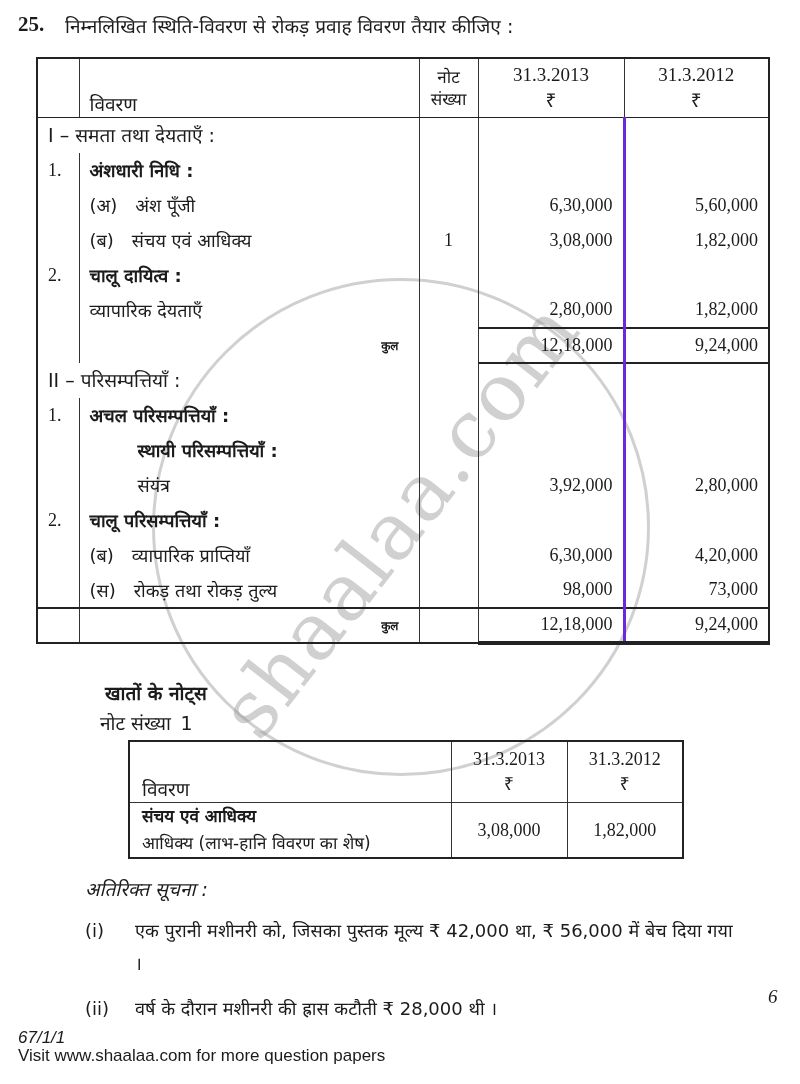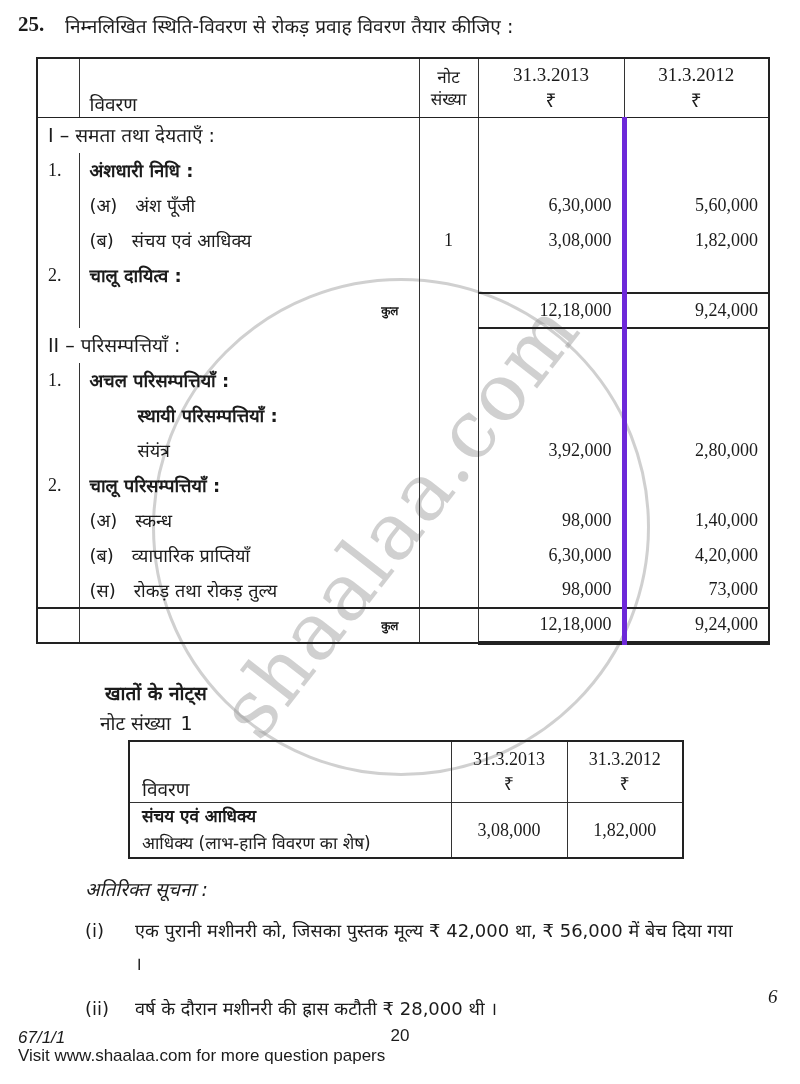--- a/index.html
+++ b/index.html
@@ -47,21 +47,21 @@
   .h-date.mid { border-right:1px solid #333; }
   .bs-table thead tr th { border-bottom:1.5px solid #222;margin-top:44px; }
 
   .c-sr   { border-right:1px solid #333; font-family:"Liberation Serif", serif; font-size:18px; text-align:left; padding-left:12px; }
   .c-label{ border-right:1px solid #333; font-size:18px; white-space:pre; }
   .c-label.bold { font-weight:bold; }
   .c-label.section-label { font-weight:normal; font-size:19px; white-space:pre; }
   .c-label.total-label { text-align:right; font-weight:bold; padding-right:20px; font-size:12px; }
   .c-note { border-right:1px solid #333; font-family:"Liberation Serif", serif; font-size:18px; text-align:center; }
   .c-amt  { font-family:"Liberation Serif", serif; font-size:18px; text-align:right; padding-right:12px; }
-  .c-v13  { border-right:5px solid #6d28d9; }
+  .c-v13  { border-right:3px solid #6d28d9; }
   .c-amt.boxed { border-top:2px solid #222; border-bottom:2px solid #222; }
   tr.total-final td { border-top:2px solid #222; }
   .c-amt.final { border-bottom:4px solid #222; }
 
   
   .notes-title { position:absolute; left:105px; top:680px; font-size:19px; font-weight:bold; }
   .note-num    { position:absolute; left:100px; top:710px; font-size:19px; white-space:pre; }
 
   .notes-table {
     position:absolute; left:128px; top:740px; width:554px;
@@ -163,20 +163,27 @@
           </tr>
           <tr>
             <td class="c-sr">2.</td>
             <td class="c-label bold">चालू दायित्व :</td>
             <td class="c-note"></td>
             <td class="c-amt c-v13"></td>
             <td class="c-amt c-v12"></td>
           </tr>
           <tr>
             <td class="c-sr"></td>
+            <td class="c-label">व्यापारिक देयताएँ</td>
+            <td class="c-note"></td>
+            <td class="c-amt c-v13">2,80,000</td>
+            <td class="c-amt c-v12">1,82,000</td>
+          </tr>
+          <tr>
+            <td class="c-sr"></td>
             <td class="c-label total-label">कुल</td>
             <td class="c-note"></td>
             <td class="c-amt c-v13 boxed">12,18,000</td>
             <td class="c-amt c-v12 boxed">9,24,000</td>
           </tr>
           <tr>
             <td class="c-label section-label" colspan="2">II – परिसम्पत्तियाँ :</td>
             <td class="c-note"></td>
             <td class="c-amt c-v13"></td>
             <td class="c-amt c-v12"></td>
@@ -201,27 +208,20 @@
             <td class="c-note"></td>
             <td class="c-amt c-v13">3,92,000</td>
             <td class="c-amt c-v12">2,80,000</td>
           </tr>
           <tr>
             <td class="c-sr">2.</td>
             <td class="c-label bold">चालू परिसम्पत्तियाँ :</td>
             <td class="c-note"></td>
             <td class="c-amt c-v13"></td>
             <td class="c-amt c-v12"></td>
-          </tr>
-          <tr>
-            <td class="c-sr"></td>
-            <td class="c-label">(अ) स्कन्ध</td>
-            <td class="c-note"></td>
-            <td class="c-amt c-v13">98,000</td>
-            <td class="c-amt c-v12">1,40,000</td>
           </tr>
           <tr>
             <td class="c-sr"></td>
             <td class="c-label">(ब) व्यापारिक प्राप्तियाँ</td>
             <td class="c-note"></td>
             <td class="c-amt c-v13">6,30,000</td>
             <td class="c-amt c-v12">4,20,000</td>
           </tr>
           <tr>
             <td class="c-sr"></td>
@@ -282,17 +282,16 @@
       </div>
       <div class="addl-item">
         <div class="addl-label">(ii)</div>
         <div class="addl-text">वर्ष के दौरान मशीनरी की ह्रास कटौती ₹ 28,000 थी ।</div>
       </div>
     </div>
 
     <div class="marks">6</div>
 
     <div class="foot-code">67/1/1</div>
-    <div class="foot-page">20</div>
     <div class="foot-site">Visit www.shaalaa.com for more question papers</div>
 
   </div>
 </div>
 
 </body></html>

